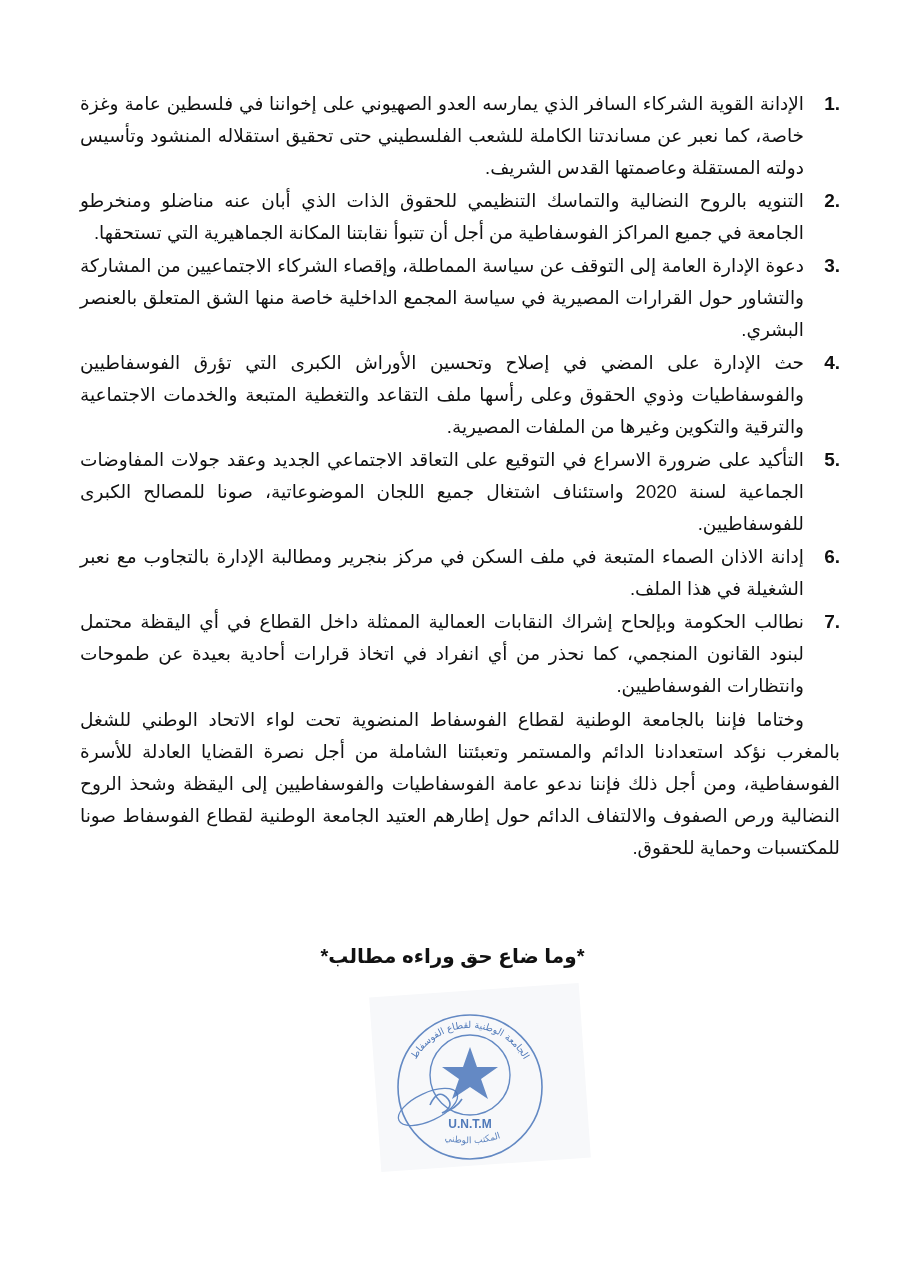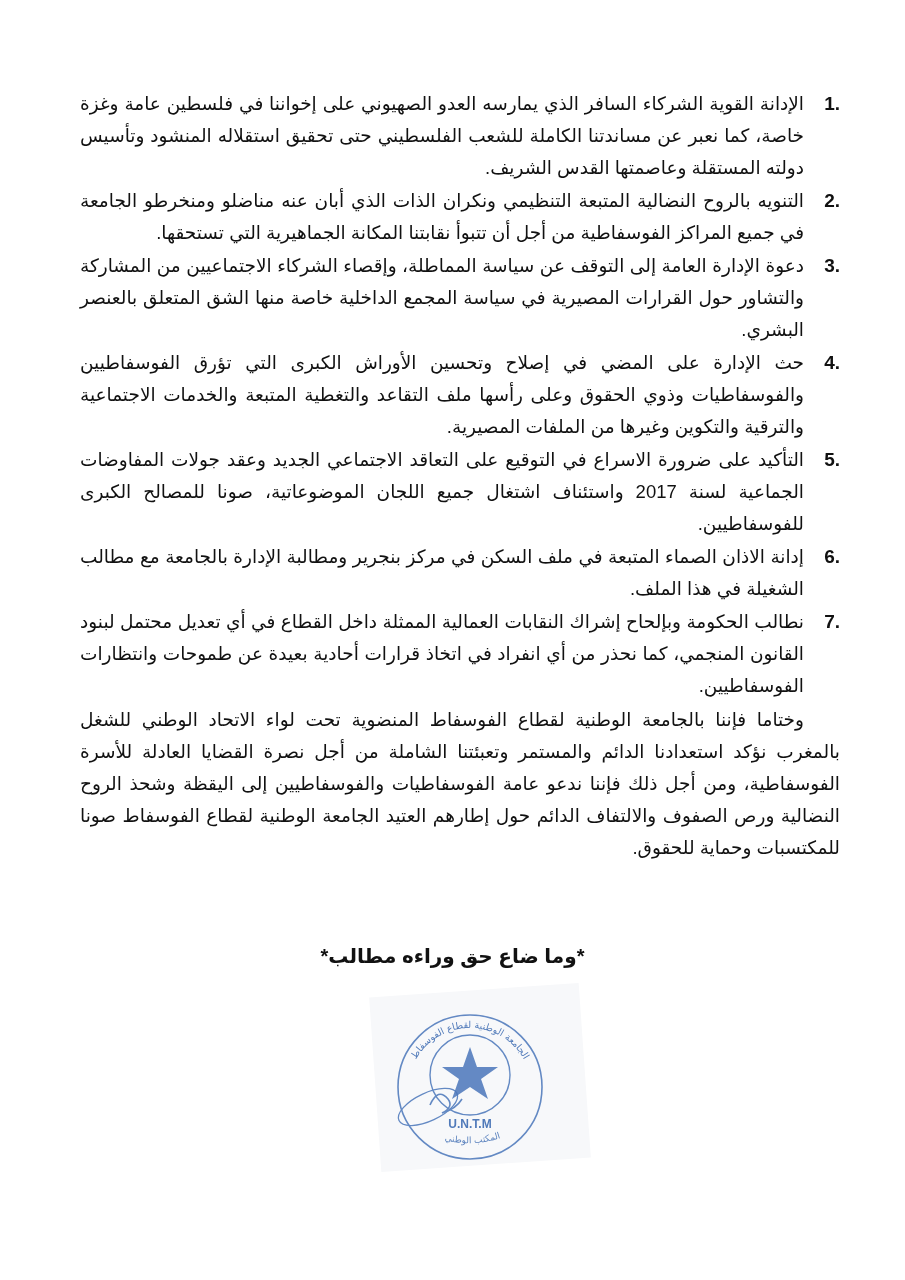--- a/index.html
+++ b/index.html
@@ -96,41 +96,41 @@
 <div class="page">
 
   <div class="doc">
     <ol class="demands">
       <li>
         <span class="num">1.</span>
         <span class="txt">الإدانة القوية الشركاء السافر الذي يمارسه العدو الصهيوني على إخواننا في فلسطين عامة وغزة خاصة، كما نعبر عن مساندتنا الكاملة للشعب الفلسطيني حتى تحقيق استقلاله المنشود وتأسيس دولته المستقلة وعاصمتها القدس الشريف.</span>
       </li>
       <li>
         <span class="num">2.</span>
-        <span class="txt">التنويه بالروح النضالية المتبعة التنظيمي ونكران الذات الذي أبان عنه مناضلو ومنخرطو الجامعة في جميع المراكز الفوسفاطية من أجل أن تتبوأ نقابتنا المكانة الجماهيرية التي تستحقها.</span>
+        <span class="txt">التنويه بالروح النضالية والتماسك التنظيمي للحقوق الذات الذي أبان عنه مناضلو ومنخرطو الجامعة في جميع المراكز الفوسفاطية من أجل أن تتبوأ نقابتنا المكانة الجماهيرية التي تستحقها.</span>
       </li>
       <li>
         <span class="num">3.</span>
         <span class="txt">دعوة الإدارة العامة إلى التوقف عن سياسة المماطلة، وإقصاء الشركاء الاجتماعيين من المشاركة والتشاور حول القرارات المصيرية في سياسة المجمع الداخلية خاصة منها الشق المتعلق بالعنصر البشري.</span>
       </li>
       <li>
         <span class="num">4.</span>
         <span class="txt">حث الإدارة على المضي في إصلاح وتحسين الأوراش الكبرى التي تؤرق الفوسفاطيين والفوسفاطيات وذوي الحقوق وعلى رأسها ملف التقاعد والتغطية المتبعة والخدمات الاجتماعية والترقية والتكوين وغيرها من الملفات المصيرية.</span>
       </li>
       <li>
         <span class="num">5.</span>
-        <span class="txt">التأكيد على ضرورة الاسراع في التوقيع على التعاقد الاجتماعي الجديد وعقد جولات المفاوضات الجماعية لسنة 2017 واستئناف اشتغال جميع اللجان الموضوعاتية، صونا للمصالح الكبرى للفوسفاطيين.</span>
+        <span class="txt">التأكيد على ضرورة الاسراع في التوقيع على التعاقد الاجتماعي الجديد وعقد جولات المفاوضات الجماعية لسنة 2020 واستئناف اشتغال جميع اللجان الموضوعاتية، صونا للمصالح الكبرى للفوسفاطيين.</span>
       </li>
       <li>
         <span class="num">6.</span>
-        <span class="txt">إدانة الاذان الصماء المتبعة في ملف السكن في مركز بنجرير ومطالبة الإدارة بالجامعة مع مطالب الشغيلة في هذا الملف.</span>
+        <span class="txt">إدانة الاذان الصماء المتبعة في ملف السكن في مركز بنجرير ومطالبة الإدارة بالتجاوب مع نعبر الشغيلة في هذا الملف.</span>
       </li>
       <li>
         <span class="num">7.</span>
-        <span class="txt">نطالب الحكومة وبإلحاح إشراك النقابات العمالية الممثلة داخل القطاع في أي تعديل محتمل لبنود القانون المنجمي، كما نحذر من أي انفراد في اتخاذ قرارات أحادية بعيدة عن طموحات وانتظارات الفوسفاطيين.</span>
+        <span class="txt">نطالب الحكومة وبإلحاح إشراك النقابات العمالية الممثلة داخل القطاع في أي اليقظة محتمل لبنود القانون المنجمي، كما نحذر من أي انفراد في اتخاذ قرارات أحادية بعيدة عن طموحات وانتظارات الفوسفاطيين.</span>
       </li>
     </ol>
 
     <p class="closing">وختاما فإننا بالجامعة الوطنية لقطاع الفوسفاط المنضوية تحت لواء الاتحاد الوطني للشغل بالمغرب نؤكد استعدادنا الدائم والمستمر وتعبئتنا الشاملة من أجل نصرة القضايا العادلة للأسرة الفوسفاطية، ومن أجل ذلك فإننا ندعو عامة الفوسفاطيات والفوسفاطيين إلى اليقظة وشحذ الروح النضالية ورص الصفوف والالتفاف الدائم حول إطارهم العتيد الجامعة الوطنية لقطاع الفوسفاط صونا للمكتسبات وحماية للحقوق.</p>
   </div>
 
   <div class="slogan">*وما ضاع حق وراءه مطالب*</div>
 
   <div class="stamp-bg"></div>
 

